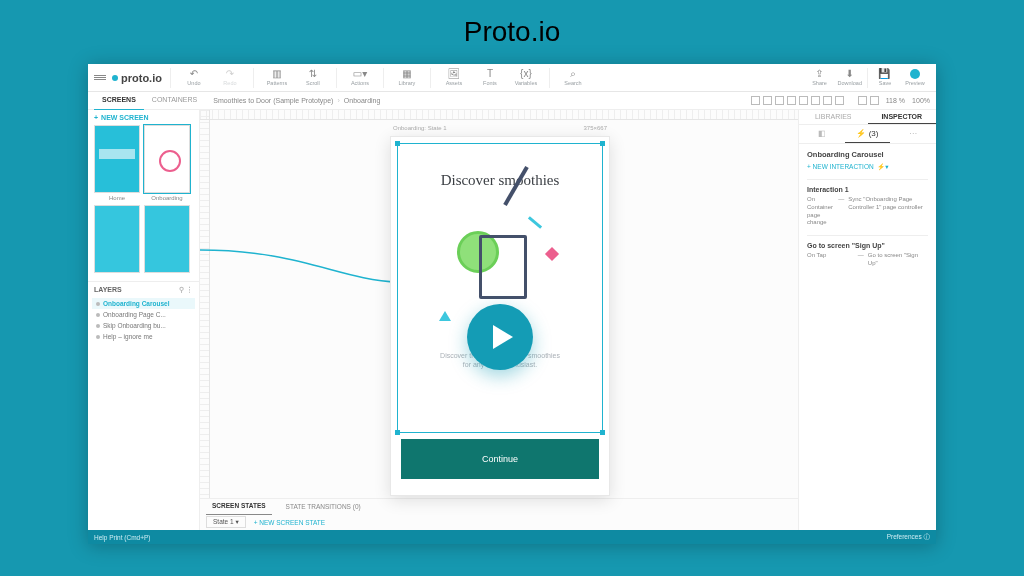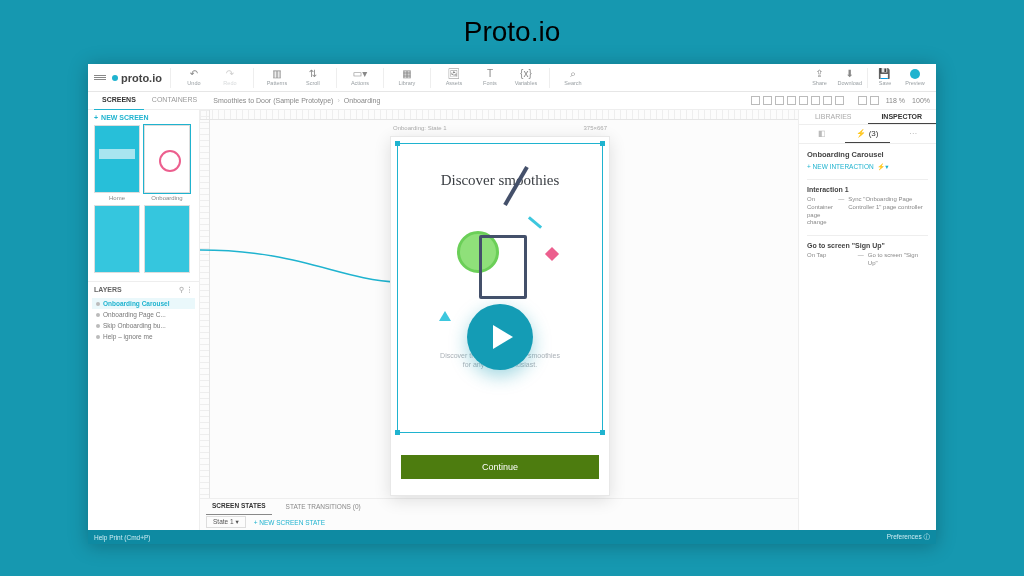--- a/index.html
+++ b/index.html
@@ -87,21 +87,21 @@
   .illus{ position:relative; width:130px; height:120px; margin:18px auto 0;}
   .glass{position:absolute;left:44px;top:28px;width:48px;height:64px;border:3px solid #44506a;border-radius:2px;}
   .straw{position:absolute;left:70px;top:-4px;width:44px;height:4px;background:#44506a;transform:rotate(-60deg);transform-origin:left;}
   .lime{position:absolute;left:22px;top:24px;width:42px;height:42px;border-radius:50%;background:#8fe07a;border:3px solid #6bcf58;}
   .dot1{position:absolute;right:8px;top:42px;width:10px;height:10px;background:#ec5f8e;transform:rotate(45deg);}
   .tri{position:absolute;left:4px;bottom:6px;width:0;height:0;border-left:6px solid transparent;border-right:6px solid transparent;border-bottom:10px solid #3dc7de;}
   .bar1{position:absolute;right:22px;top:14px;width:16px;height:3px;background:#3dc7de;transform:rotate(40deg);}
   .playbtn{ position:absolute; left:50%; top:56%; transform:translate(-50%,-50%); width:66px;height:66px;border-radius:50%;background:#149cb5; box-shadow:0 6px 18px rgba(20,156,181,.4); display:flex;align-items:center;justify-content:center; cursor:pointer;}
   .playbtn::after{content:"";width:0;height:0;border-top:12px solid transparent;border-bottom:12px solid transparent;border-left:20px solid #fff; margin-left:5px;}
   .subcopy{ text-align:center; font-size:7px; color:#aab0b6; margin-top:24px; padding:0 18px; line-height:1.3;}
-  .continue{ position:absolute; left:10px; right:10px; bottom:16px; height:24px; background:#4d7c0f; color:#fff; display:flex;align-items:center;justify-content:center; font-size:9px; cursor:pointer;}
+  .continue{ position:absolute; left:10px; right:10px; bottom:16px; height:40px; background:#0f766e; color:#fff; display:flex;align-items:center;justify-content:center; font-size:9px; cursor:pointer;}
   .flowline{position:absolute; pointer-events:none; left:0; top:0;}
   .statebar{height:16px;border-top:1px solid #eee;display:flex;align-items:center;gap:8px;padding:0 6px;}
   .statebar .stab{font-size:6.5px;color:#888;padding:0 6px;line-height:16px;cursor:pointer;}
   .statebar .stab.active{color:#333;border-bottom:1px solid #888;font-weight:600;}
   .state-dd{font-size:6.5px;border:1px solid #ddd;padding:1px 6px;cursor:pointer;}
   .newstate{font-size:6.5px;color:#1fb3cf;cursor:pointer;}
   .statusbar{height:14px;background:#0e8aa2;color:#cfeef4;font-size:6.5px;display:flex;align-items:center;justify-content:space-between;padding:0 6px;}
   
   .rightpanel{width:138px;border-left:1px solid #eee; display:flex;flex-direction:column;}
   .rtabs{display:flex;border-bottom:1px solid #eee;}

